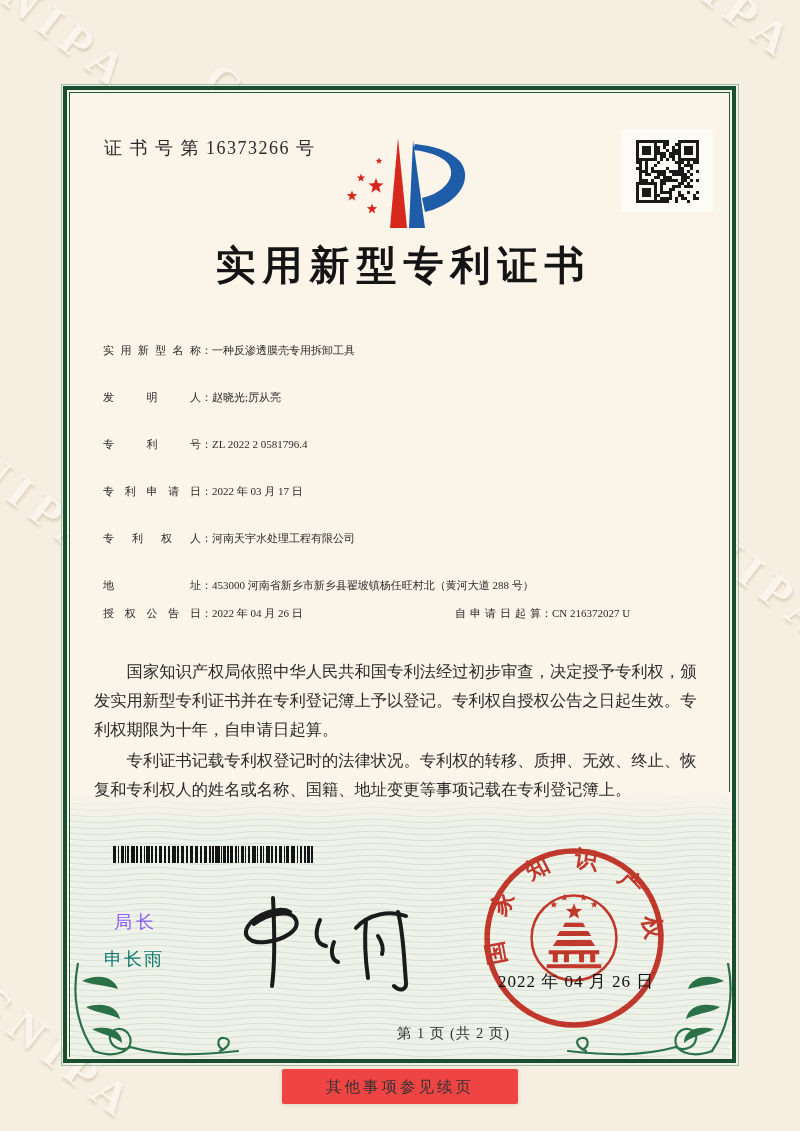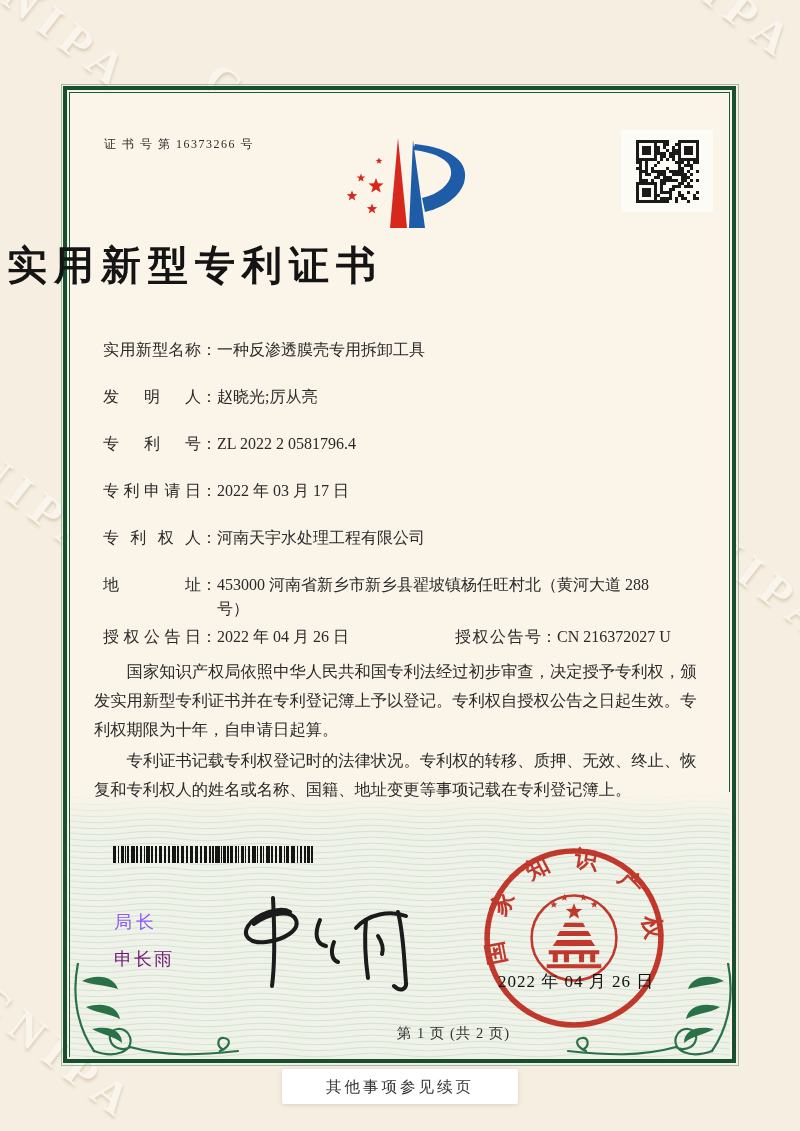--- a/index.html
+++ b/index.html
@@ -25,32 +25,32 @@
     position:absolute; left:63px; top:86px; width:673px; height:977px;
     border:4.5px solid #184f31; z-index:1; pointer-events:none;
   }
   .frame::before{ content:''; position:absolute; inset:2px; border:1.5px solid #1c5a38; }
   .frame::after { content:''; position:absolute; inset:-6.5px; border:1.5px solid #9abda6; }
 
   .inner-bg{ position:absolute; left:68px; top:91px; width:664px; height:967px;
     background:#faf4e9; z-index:0; }
 
   
-  .cert-no{ position:absolute; left:104px; top:136px; font-size:12px;
+  .cert-no{ position:absolute; left:104px; top:136px; font-size:18px;
     letter-spacing:1.5px; z-index:3; }
   .qr-pad{ position:absolute; left:621px; top:130px; width:92px; height:82px;
     background:#fdfbf6; display:flex; align-items:center; justify-content:center; z-index:3; }
   .logo{ position:absolute; left:330px; top:128px; z-index:3; }
-  .title{ position:absolute; left:0; right:0; top:238px; text-align:left;
+  .title{ position:absolute; left:0; right:0; top:238px; text-align:center;
     font-size:40px; font-weight:700; letter-spacing:7px; text-indent:7px;
     color:#141414; z-index:3; }
 
   
   .fields{ position:absolute; left:103px; top:338px; width:578px;
-    font-size:16px; line-height:24px; z-index:3; }
+    font-size:11px; line-height:24px; z-index:3; }
   .frow{ display:flex; margin-bottom:23px; position:relative; }
   .frow:last-child{ margin-bottom:17px;justify-content:space-between; }
   .frow.addr{ margin-bottom:4px; }
   .flabel{ display:inline-block; width:98px; flex:0 0 98px;
     text-align:justify; text-align-last:justify; }
   .fcolon{ flex:0 0 auto; }
   .fval{ flex:1 1 auto; }
   .col2{ position:absolute; left:352px; top:0; display:flex; }
   .col2 .flabel{ width:86px; flex:0 0 86px; }
 
@@ -65,34 +65,34 @@
   .panel svg{ position:absolute; inset:0; }
   .panel .fade{ content:''; position:absolute; left:0; right:0; top:0; height:34px;
     background:linear-gradient(180deg,#faf4e9,rgba(250,244,233,0)); }
 
   .flourish{ position:absolute; z-index:3; }
 
   .barcode{ position:absolute; left:113px; top:846px; z-index:4; }
 
   .signer-title{ position:absolute; left:114px; top:910px; font-size:18px;
     letter-spacing:4px; z-index:4; color:#8b5cf6; }
-  .signer-name{ position:absolute; left:114px; top:947px; font-size:18px;
-    letter-spacing:2px; z-index:4; color:#701a75; }
+  .signer-name{ position:absolute; left:104px; top:947px; font-size:18px;
+    letter-spacing:2px; z-index:4; color:#0f766e; }
   .sig{ position:absolute; left:218px; top:886px; z-index:4; }
 
   .seal{ position:absolute; left:478px; top:842px; z-index:5;
     mix-blend-mode:multiply; opacity:.95; }
   .seal-date{ position:absolute; left:498px; top:970px; font-size:17px;
     letter-spacing:1px; color:#111; z-index:6; white-space:nowrap; }
 
   .page-info{ position:absolute; left:63px; width:781px; top:1024px;
     text-align:center; font-size:14.5px; letter-spacing:1px; color:#333; z-index:4; }
 
   .note-box{ position:absolute; left:282px; top:1069px; width:236px; height:35px;
-    background:#ffffff; border-radius:2px; box-shadow:0 1px 4px rgba(160,140,105,.3);
+    background:#ef4444; border-radius:2px; box-shadow:0 1px 4px rgba(160,140,105,.3);
     text-align:center; line-height:35px; font-size:15.5px; letter-spacing:3px;
     color:#333; z-index:3; }
 </style>
 </head>
 <body>
 
 <div class="page">
 
   <div class="wm" style="left:-45px; top:-5px;">CNIPA</div>
   <div class="wm" style="left:190px; top:105px;">CNIPA</div>
@@ -400,21 +400,21 @@
     <div class="frow addr">
       <span class="flabel">地址</span>
         <span class="fcolon">：</span>
         <span class="fval" style="max-width:460px;">453000 河南省新乡市新乡县翟坡镇杨任旺村北（黄河大道 288 号）</span>
     </div>
     <div class="frow">
       <span class="flabel">授权公告日</span>
         <span class="fcolon">：</span>
         <span class="fval">2022 年 04 月 26 日</span>
       <span class="col2">
-        <span class="flabel">授权公告号</span>
+        <span class="flabel">自申请日起算</span>
           <span class="fcolon">：</span>
           <span class="fval">CN 216372027 U</span>
       </span>
     </div>
   </div>
 
   <div class="legal">
     <p>国家知识产权局依照中华人民共和国专利法经过初步审查，决定授予专利权，颁发实用新型专利证书并在专利登记簿上予以登记。专利权自授权公告之日起生效。专利权期限为十年，自申请日起算。</p>
     <p>专利证书记载专利权登记时的法律状况。专利权的转移、质押、无效、终止、恢复和专利权人的姓名或名称、国籍、地址变更等事项记载在专利登记簿上。</p>
   </div>

